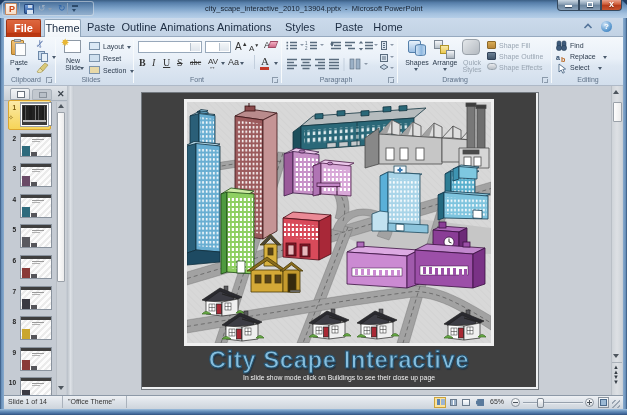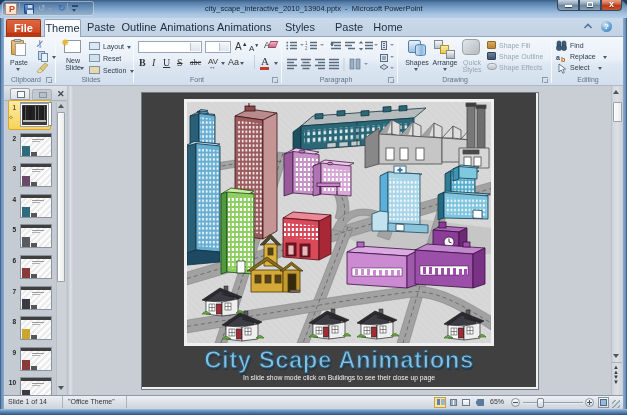--- a/index.html
+++ b/index.html
@@ -633,21 +633,21 @@
   <path d="M28,17 v7 M25,20.5 h6" stroke-width="0.5"></path>
   <path d="M2,28 q4,-5 9,0 Z" fill="#6ab048" stroke="#3a6a20"></path>
   <path d="M36,27 q4,-5 8,0 Z" fill="#6ab048" stroke="#3a6a20"></path>
 </g>
 <use href="#house1" transform="translate(20,25)"></use>
 <use href="#house1" transform="translate(107,23)"></use>
 <use href="#house1" transform="translate(155,23)"></use>
 <use href="#house1" transform="translate(242,24)"></use>
 </g>
 </svg>
-<div class="abs" id="slidetitle">City Scape Animations</div>
+<div class="abs" id="slidetitle">City Scape Interactive</div>
 <div class="abs" id="slidesub">In slide show mode click on Buildings to see their close up page</div>
 
 <div class="abs" id="vscroll"></div>
 <div class="abs tri-up" style="left:613px;top:90px"></div>
 <div class="abs scrollthumb" style="left:612.5px;top:102px;width:9px;height:20px"></div>
 <div class="abs tri-down" style="left:613px;top:354px"></div>
 <div class="abs" style="left:612px;top:362px;width:10px;height:1px;background:#aab1b9"></div>
 <div class="abs" style="left:613px;top:365px;font-size:6px;color:#343c44;line-height:5px">▲<br>▲</div>
 <div class="abs" style="left:613px;top:375px;font-size:6px;color:#343c44;line-height:5px">▼<br>▼</div>
 

